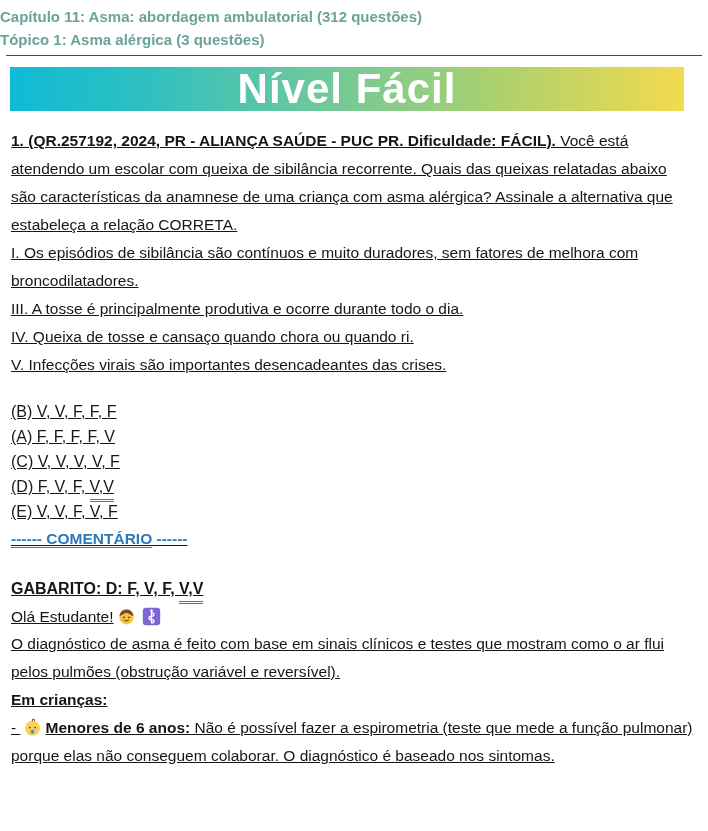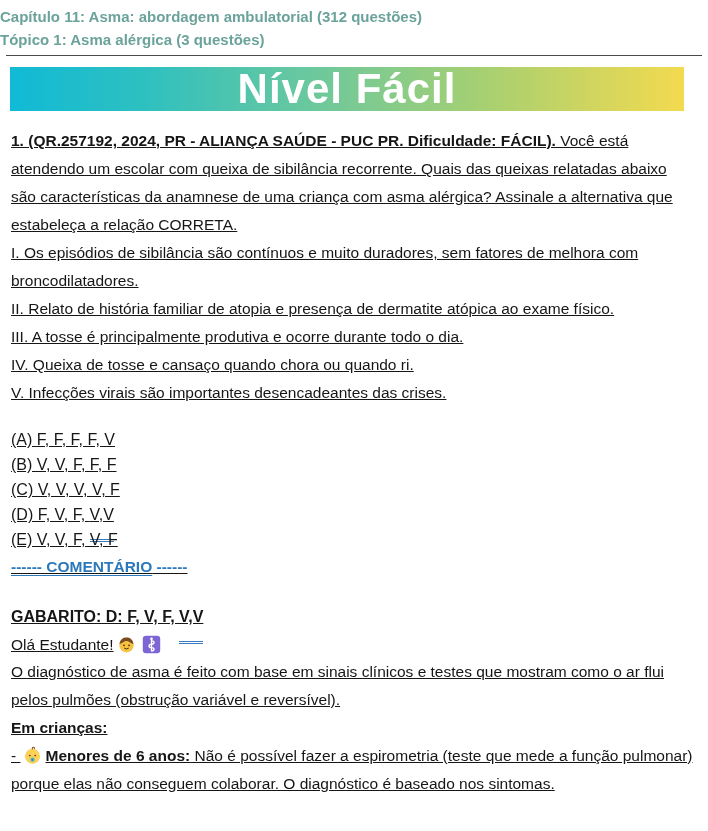--- a/index.html
+++ b/index.html
@@ -21,21 +21,21 @@
       font-family:"Liberation Sans",sans-serif;}
 
   
   .content{padding:16px 14px 0 11px;font-size:15.5px;text-decoration:underline;}
   p{margin:0;}
   .lead,.stmt,.para{line-height:28px;}
   .lead b{font-weight:bold;}
 
   .options{margin-top:20px;font-size:16px;}
   .option{line-height:25px;}
-  .blue-dbl{border-bottom:3px double #3a7abf;padding-bottom:16px;}
+  .blue-dbl{border-bottom:3px double #3a7abf;padding-bottom:4px;}
 
   .divider{margin-top:4px;font-weight:bold;font-size:15.5px;color:#2b78bb;line-height:22px;}
   .divider .u{text-decoration:underline;text-underline-offset:3px;}
 
   .gabarito{margin-top:26px;font-weight:bold;font-size:16px;line-height:25px;}
   .greeting{line-height:27px;margin-top:2px;}
 
   .subheading{font-weight:bold;line-height:28px;}
   .bullet{line-height:28px;}
   .bullet b{font-weight:bold;}
@@ -56,28 +56,27 @@
 
   <div class="banner">
     <span class="banner-label">Nível Fácil</span>
   </div>
 
   <div class="content">
 
     <p class="lead"><b>1. (QR.257192, 2024, PR - ALIANÇA SAÚDE - PUC PR. Dificuldade: FÁCIL).</b><span> Você está atendendo um escolar com queixa de sibilância recorrente. Quais das queixas relatadas abaixo são características da anamnese de uma criança com asma alérgica? Assinale a alternativa que estabeleça a relação CORRETA.</span></p>
 
     <p class="stmt">I. Os episódios de sibilância são contínuos e muito duradores, sem fatores de melhora com broncodilatadores.</p>
-    <p class="stmt">II. Relato de história familiar de atopia e presença de dermatite atópica ao exame físico.</p>
     <p class="stmt">III. A tosse é principalmente produtiva e ocorre durante todo o dia.</p>
     <p class="stmt">IV. Queixa de tosse e cansaço quando chora ou quando ri.</p>
     <p class="stmt">V. Infecções virais são importantes desencadeantes das crises.</p>
 
     <div class="options">
+      <p class="option"><span>(B) V, V, F, F, F</span><span class="blue-dbl"></span></p>
       <p class="option"><span>(A) F, F, F, F, V</span><span class="blue-dbl"></span></p>
-      <p class="option"><span>(B) V, V, F, F, F</span><span class="blue-dbl"></span></p>
       <p class="option"><span>(C) V, V, V, V, F</span><span class="blue-dbl"></span></p>
       <p class="option"><span>(D) F, V, F, </span><span class="blue-dbl">V,V</span></p>
       <p class="option"><span>(E) V, V, F, V, F</span><span class="blue-dbl"></span></p>
     </div>
 
     <p class="divider"><span class="u">------  COMENTÁRIO</span><span>  ------</span></p>
 
     <p class="gabarito"><span>GABARITO: D: F, V, F, </span><span class="blue-dbl">V,V</span></p>
 
     <p class="greeting"><span>Olá Estudante!</span><span class="emoji"><svg width="19" height="19" viewBox="0 0 24 24">

